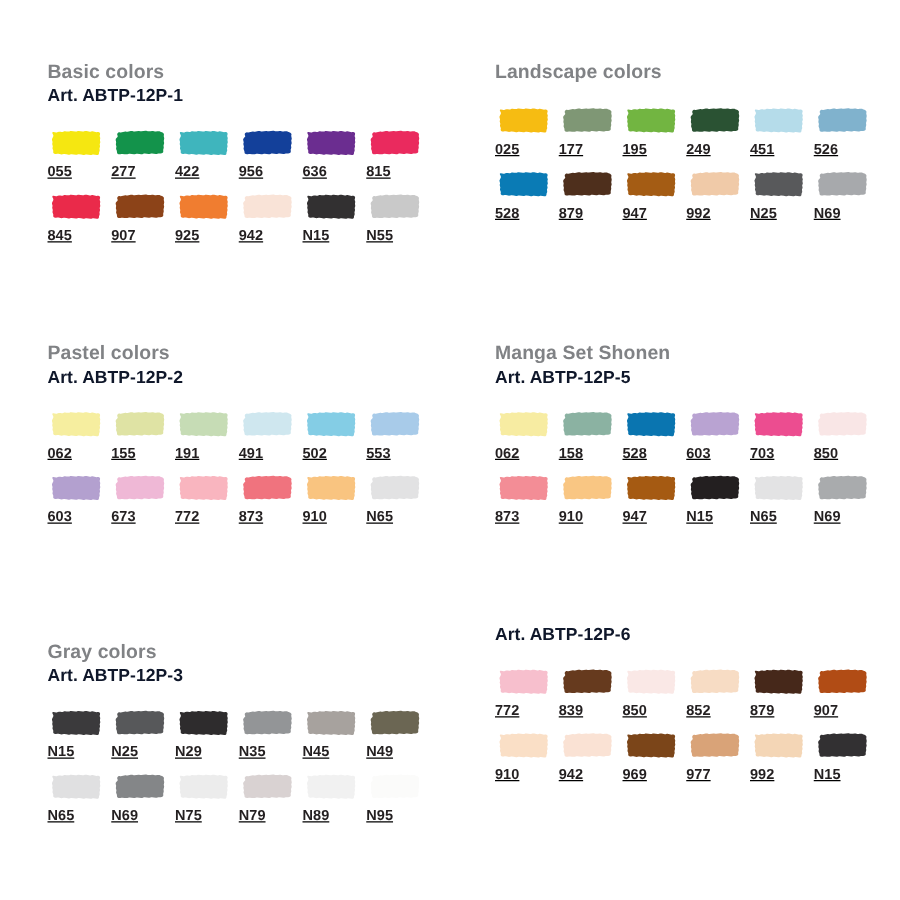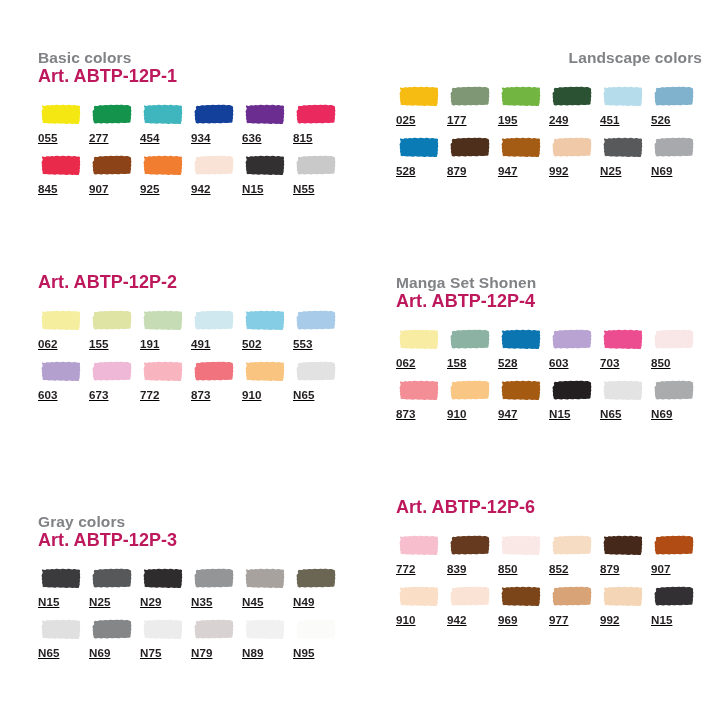--- a/index.html
+++ b/index.html
@@ -10,21 +10,21 @@
     overflow:hidden;
   }
   #sheet{position:relative;width:720px;height:524px;}
 
   .section{position:absolute;}
   .sec-title{
     font-size:15.5px;font-weight:bold;color:#808285;
     letter-spacing:.1px;line-height:19px;white-space:nowrap;
   }
   .sec-sub{
-    font-size:18px;font-weight:bold;color:#be185d;
+    font-size:14px;font-weight:bold;color:#0f172a;
     letter-spacing:.05px;line-height:17px;white-space:nowrap;
     margin-top:1px;
   }
   .rows{margin-top:17px;}
   .row{display:flex;text-decoration:underline;}
   .row + .row{margin-top:8px;}
   .cell{
     width:51px;
     display:flex;flex-direction:column;align-items:flex-start;
   }
@@ -60,29 +60,29 @@
               </svg>
             </div>
             <div class="code">277</div>
           </div>
           <div class="cell">
             <div class="swatch-wrap">
               <svg viewBox="0 0 46 26">
                 <path d="M4.6,7.2 C5.2,5.6 3.4,4.9 4.0,3.8 C5.0,3.0 6.2,4.3 7.4,3.9 C9.1,2.6 10.8,4.0 12.6,3.3 C14.3,2.4 15.7,3.6 17.5,3.1 C19.6,2.2 21.4,3.8 23.4,3.1 C25.6,2.1 27.3,3.7 29.4,3.0 C31.4,2.3 33.0,3.9 35.0,3.2 C36.9,2.6 38.4,4.1 40.1,3.6 C41.6,3.2 42.6,4.6 41.9,5.9 C41.2,7.1 42.7,7.8 42.1,9.1 C41.5,10.3 42.8,11.3 42.0,12.5 C41.2,13.7 42.6,14.6 41.8,15.9 C41.1,17.1 42.3,18.1 41.5,19.2 C40.8,20.2 41.7,21.4 40.4,21.9 C38.8,22.5 37.4,21.3 35.7,21.8 C33.7,22.5 32.0,21.0 30.0,21.7 C27.9,22.5 26.1,20.9 24.0,21.6 C21.9,22.3 20.2,20.8 18.1,21.5 C16.0,22.2 14.4,20.8 12.3,21.4 C10.4,21.9 9.0,20.7 7.1,21.1 C5.5,21.5 4.2,20.7 4.6,19.2 C5.0,17.8 3.5,17.1 4.1,15.7 C4.7,14.4 3.3,13.6 3.9,12.3 C4.5,11.0 3.1,10.2 3.7,8.9 C4.0,8.3 4.4,7.8 4.6,7.2 Z" fill="#3fb5bd"></path>
               </svg>
             </div>
-            <div class="code">454</div>
+            <div class="code">422</div>
           </div>
           <div class="cell">
             <div class="swatch-wrap">
               <svg viewBox="0 0 46 26">
                 <path d="M5.1,6.6 C4.2,5.2 5.4,3.6 7.0,3.9 C8.8,4.3 10.2,2.8 12.1,3.3 C14.0,3.8 15.5,2.5 17.4,3.0 C19.4,3.6 21.0,2.3 23.0,2.9 C25.0,3.5 26.6,2.2 28.6,2.8 C30.6,3.4 32.3,2.3 34.2,3.0 C36.0,3.7 37.6,2.7 39.3,3.3 C41.0,3.9 42.6,4.4 42.1,6.0 C41.6,7.4 42.9,8.4 42.2,9.7 C41.5,11.0 42.9,12.0 42.1,13.3 C41.3,14.6 42.5,15.6 41.8,16.9 C41.1,18.1 42.2,19.3 41.2,20.2 C40.1,21.2 38.6,20.4 37.0,20.9 C35.0,21.6 33.3,20.3 31.3,21.0 C29.2,21.7 27.5,20.4 25.4,21.1 C23.3,21.8 21.6,20.5 19.5,21.2 C17.4,21.9 15.7,20.6 13.6,21.2 C11.6,21.8 10.0,20.8 8.0,21.2 C6.2,21.6 4.5,21.4 4.6,19.7 C4.7,18.2 3.4,17.4 4.0,16.0 C4.6,14.7 3.2,13.8 3.8,12.5 C4.4,11.2 3.0,10.3 3.7,9.0 C4.3,7.9 5.6,7.6 5.1,6.6 Z" fill="#13409a"></path>
               </svg>
             </div>
-            <div class="code">934</div>
+            <div class="code">956</div>
           </div>
           <div class="cell">
             <div class="swatch-wrap">
               <svg viewBox="0 0 46 26">
                 <path d="M4.6,7.2 C5.2,5.6 3.4,4.9 4.0,3.8 C5.0,3.0 6.2,4.3 7.4,3.9 C9.1,2.6 10.8,4.0 12.6,3.3 C14.3,2.4 15.7,3.6 17.5,3.1 C19.6,2.2 21.4,3.8 23.4,3.1 C25.6,2.1 27.3,3.7 29.4,3.0 C31.4,2.3 33.0,3.9 35.0,3.2 C36.9,2.6 38.4,4.1 40.1,3.6 C41.6,3.2 42.6,4.6 41.9,5.9 C41.2,7.1 42.7,7.8 42.1,9.1 C41.5,10.3 42.8,11.3 42.0,12.5 C41.2,13.7 42.6,14.6 41.8,15.9 C41.1,17.1 42.3,18.1 41.5,19.2 C40.8,20.2 41.7,21.4 40.4,21.9 C38.8,22.5 37.4,21.3 35.7,21.8 C33.7,22.5 32.0,21.0 30.0,21.7 C27.9,22.5 26.1,20.9 24.0,21.6 C21.9,22.3 20.2,20.8 18.1,21.5 C16.0,22.2 14.4,20.8 12.3,21.4 C10.4,21.9 9.0,20.7 7.1,21.1 C5.5,21.5 4.2,20.7 4.6,19.2 C5.0,17.8 3.5,17.1 4.1,15.7 C4.7,14.4 3.3,13.6 3.9,12.3 C4.5,11.0 3.1,10.2 3.7,8.9 C4.0,8.3 4.4,7.8 4.6,7.2 Z" fill="#6b2d90"></path>
               </svg>
             </div>
             <div class="code">636</div>
           </div>
           <div class="cell">
@@ -139,21 +139,21 @@
             <div class="swatch-wrap">
               <svg viewBox="0 0 46 26">
                 <path d="M5.1,6.6 C4.2,5.2 5.4,3.6 7.0,3.9 C8.8,4.3 10.2,2.8 12.1,3.3 C14.0,3.8 15.5,2.5 17.4,3.0 C19.4,3.6 21.0,2.3 23.0,2.9 C25.0,3.5 26.6,2.2 28.6,2.8 C30.6,3.4 32.3,2.3 34.2,3.0 C36.0,3.7 37.6,2.7 39.3,3.3 C41.0,3.9 42.6,4.4 42.1,6.0 C41.6,7.4 42.9,8.4 42.2,9.7 C41.5,11.0 42.9,12.0 42.1,13.3 C41.3,14.6 42.5,15.6 41.8,16.9 C41.1,18.1 42.2,19.3 41.2,20.2 C40.1,21.2 38.6,20.4 37.0,20.9 C35.0,21.6 33.3,20.3 31.3,21.0 C29.2,21.7 27.5,20.4 25.4,21.1 C23.3,21.8 21.6,20.5 19.5,21.2 C17.4,21.9 15.7,20.6 13.6,21.2 C11.6,21.8 10.0,20.8 8.0,21.2 C6.2,21.6 4.5,21.4 4.6,19.7 C4.7,18.2 3.4,17.4 4.0,16.0 C4.6,14.7 3.2,13.8 3.8,12.5 C4.4,11.2 3.0,10.3 3.7,9.0 C4.3,7.9 5.6,7.6 5.1,6.6 Z" fill="#c9c9c9"></path>
               </svg>
             </div>
             <div class="code">N55</div>
           </div>
         </div>
       </div>
     </div>
-    <div class="section" style="left: 396px; top: 48px; text-align: right;">
+    <div class="section" style="left: 396px; top: 48px;">
       <div class="sec-title">Landscape colors</div>
       <div class="rows">
         <div class="row">
           <div class="cell">
             <div class="swatch-wrap">
               <svg viewBox="0 0 46 26">
                 <path d="M4.6,7.2 C5.2,5.6 3.4,4.9 4.0,3.8 C5.0,3.0 6.2,4.3 7.4,3.9 C9.1,2.6 10.8,4.0 12.6,3.3 C14.3,2.4 15.7,3.6 17.5,3.1 C19.6,2.2 21.4,3.8 23.4,3.1 C25.6,2.1 27.3,3.7 29.4,3.0 C31.4,2.3 33.0,3.9 35.0,3.2 C36.9,2.6 38.4,4.1 40.1,3.6 C41.6,3.2 42.6,4.6 41.9,5.9 C41.2,7.1 42.7,7.8 42.1,9.1 C41.5,10.3 42.8,11.3 42.0,12.5 C41.2,13.7 42.6,14.6 41.8,15.9 C41.1,17.1 42.3,18.1 41.5,19.2 C40.8,20.2 41.7,21.4 40.4,21.9 C38.8,22.5 37.4,21.3 35.7,21.8 C33.7,22.5 32.0,21.0 30.0,21.7 C27.9,22.5 26.1,20.9 24.0,21.6 C21.9,22.3 20.2,20.8 18.1,21.5 C16.0,22.2 14.4,20.8 12.3,21.4 C10.4,21.9 9.0,20.7 7.1,21.1 C5.5,21.5 4.2,20.7 4.6,19.2 C5.0,17.8 3.5,17.1 4.1,15.7 C4.7,14.4 3.3,13.6 3.9,12.3 C4.5,11.0 3.1,10.2 3.7,8.9 C4.0,8.3 4.4,7.8 4.6,7.2 Z" fill="#f6bc12"></path>
               </svg>
             </div>
             <div class="code">025</div>
@@ -245,20 +245,21 @@
               <svg viewBox="0 0 46 26">
                 <path d="M5.1,6.6 C4.2,5.2 5.4,3.6 7.0,3.9 C8.8,4.3 10.2,2.8 12.1,3.3 C14.0,3.8 15.5,2.5 17.4,3.0 C19.4,3.6 21.0,2.3 23.0,2.9 C25.0,3.5 26.6,2.2 28.6,2.8 C30.6,3.4 32.3,2.3 34.2,3.0 C36.0,3.7 37.6,2.7 39.3,3.3 C41.0,3.9 42.6,4.4 42.1,6.0 C41.6,7.4 42.9,8.4 42.2,9.7 C41.5,11.0 42.9,12.0 42.1,13.3 C41.3,14.6 42.5,15.6 41.8,16.9 C41.1,18.1 42.2,19.3 41.2,20.2 C40.1,21.2 38.6,20.4 37.0,20.9 C35.0,21.6 33.3,20.3 31.3,21.0 C29.2,21.7 27.5,20.4 25.4,21.1 C23.3,21.8 21.6,20.5 19.5,21.2 C17.4,21.9 15.7,20.6 13.6,21.2 C11.6,21.8 10.0,20.8 8.0,21.2 C6.2,21.6 4.5,21.4 4.6,19.7 C4.7,18.2 3.4,17.4 4.0,16.0 C4.6,14.7 3.2,13.8 3.8,12.5 C4.4,11.2 3.0,10.3 3.7,9.0 C4.3,7.9 5.6,7.6 5.1,6.6 Z" fill="#a7a9ac"></path>
               </svg>
             </div>
             <div class="code">N69</div>
           </div>
         </div>
       </div>
     </div>
     <div class="section" style="left: 38px; top: 273px;">
+      <div class="sec-title">Pastel colors</div>
       <div class="sec-sub">Art. ABTP-12P-2</div>
       <div class="rows">
         <div class="row">
           <div class="cell">
             <div class="swatch-wrap">
               <svg viewBox="0 0 46 26">
                 <path d="M4.6,7.2 C5.2,5.6 3.4,4.9 4.0,3.8 C5.0,3.0 6.2,4.3 7.4,3.9 C9.1,2.6 10.8,4.0 12.6,3.3 C14.3,2.4 15.7,3.6 17.5,3.1 C19.6,2.2 21.4,3.8 23.4,3.1 C25.6,2.1 27.3,3.7 29.4,3.0 C31.4,2.3 33.0,3.9 35.0,3.2 C36.9,2.6 38.4,4.1 40.1,3.6 C41.6,3.2 42.6,4.6 41.9,5.9 C41.2,7.1 42.7,7.8 42.1,9.1 C41.5,10.3 42.8,11.3 42.0,12.5 C41.2,13.7 42.6,14.6 41.8,15.9 C41.1,17.1 42.3,18.1 41.5,19.2 C40.8,20.2 41.7,21.4 40.4,21.9 C38.8,22.5 37.4,21.3 35.7,21.8 C33.7,22.5 32.0,21.0 30.0,21.7 C27.9,22.5 26.1,20.9 24.0,21.6 C21.9,22.3 20.2,20.8 18.1,21.5 C16.0,22.2 14.4,20.8 12.3,21.4 C10.4,21.9 9.0,20.7 7.1,21.1 C5.5,21.5 4.2,20.7 4.6,19.2 C5.0,17.8 3.5,17.1 4.1,15.7 C4.7,14.4 3.3,13.6 3.9,12.3 C4.5,11.0 3.1,10.2 3.7,8.9 C4.0,8.3 4.4,7.8 4.6,7.2 Z" fill="#f6ee9f"></path>
               </svg>
             </div>
             <div class="code">062</div>
@@ -351,21 +352,21 @@
                 <path d="M5.1,6.6 C4.2,5.2 5.4,3.6 7.0,3.9 C8.8,4.3 10.2,2.8 12.1,3.3 C14.0,3.8 15.5,2.5 17.4,3.0 C19.4,3.6 21.0,2.3 23.0,2.9 C25.0,3.5 26.6,2.2 28.6,2.8 C30.6,3.4 32.3,2.3 34.2,3.0 C36.0,3.7 37.6,2.7 39.3,3.3 C41.0,3.9 42.6,4.4 42.1,6.0 C41.6,7.4 42.9,8.4 42.2,9.7 C41.5,11.0 42.9,12.0 42.1,13.3 C41.3,14.6 42.5,15.6 41.8,16.9 C41.1,18.1 42.2,19.3 41.2,20.2 C40.1,21.2 38.6,20.4 37.0,20.9 C35.0,21.6 33.3,20.3 31.3,21.0 C29.2,21.7 27.5,20.4 25.4,21.1 C23.3,21.8 21.6,20.5 19.5,21.2 C17.4,21.9 15.7,20.6 13.6,21.2 C11.6,21.8 10.0,20.8 8.0,21.2 C6.2,21.6 4.5,21.4 4.6,19.7 C4.7,18.2 3.4,17.4 4.0,16.0 C4.6,14.7 3.2,13.8 3.8,12.5 C4.4,11.2 3.0,10.3 3.7,9.0 C4.3,7.9 5.6,7.6 5.1,6.6 Z" fill="#e2e2e3"></path>
               </svg>
             </div>
             <div class="code">N65</div>
           </div>
         </div>
       </div>
     </div>
     <div class="section" style="left: 396px; top: 273px;">
       <div class="sec-title">Manga Set Shonen</div>
-      <div class="sec-sub">Art. ABTP-12P-4</div>
+      <div class="sec-sub">Art. ABTP-12P-5</div>
       <div class="rows">
         <div class="row">
           <div class="cell">
             <div class="swatch-wrap">
               <svg viewBox="0 0 46 26">
                 <path d="M4.6,7.2 C5.2,5.6 3.4,4.9 4.0,3.8 C5.0,3.0 6.2,4.3 7.4,3.9 C9.1,2.6 10.8,4.0 12.6,3.3 C14.3,2.4 15.7,3.6 17.5,3.1 C19.6,2.2 21.4,3.8 23.4,3.1 C25.6,2.1 27.3,3.7 29.4,3.0 C31.4,2.3 33.0,3.9 35.0,3.2 C36.9,2.6 38.4,4.1 40.1,3.6 C41.6,3.2 42.6,4.6 41.9,5.9 C41.2,7.1 42.7,7.8 42.1,9.1 C41.5,10.3 42.8,11.3 42.0,12.5 C41.2,13.7 42.6,14.6 41.8,15.9 C41.1,17.1 42.3,18.1 41.5,19.2 C40.8,20.2 41.7,21.4 40.4,21.9 C38.8,22.5 37.4,21.3 35.7,21.8 C33.7,22.5 32.0,21.0 30.0,21.7 C27.9,22.5 26.1,20.9 24.0,21.6 C21.9,22.3 20.2,20.8 18.1,21.5 C16.0,22.2 14.4,20.8 12.3,21.4 C10.4,21.9 9.0,20.7 7.1,21.1 C5.5,21.5 4.2,20.7 4.6,19.2 C5.0,17.8 3.5,17.1 4.1,15.7 C4.7,14.4 3.3,13.6 3.9,12.3 C4.5,11.0 3.1,10.2 3.7,8.9 C4.0,8.3 4.4,7.8 4.6,7.2 Z" fill="#f7eca2"></path>
               </svg>
             </div>
             <div class="code">062</div>
           </div>

